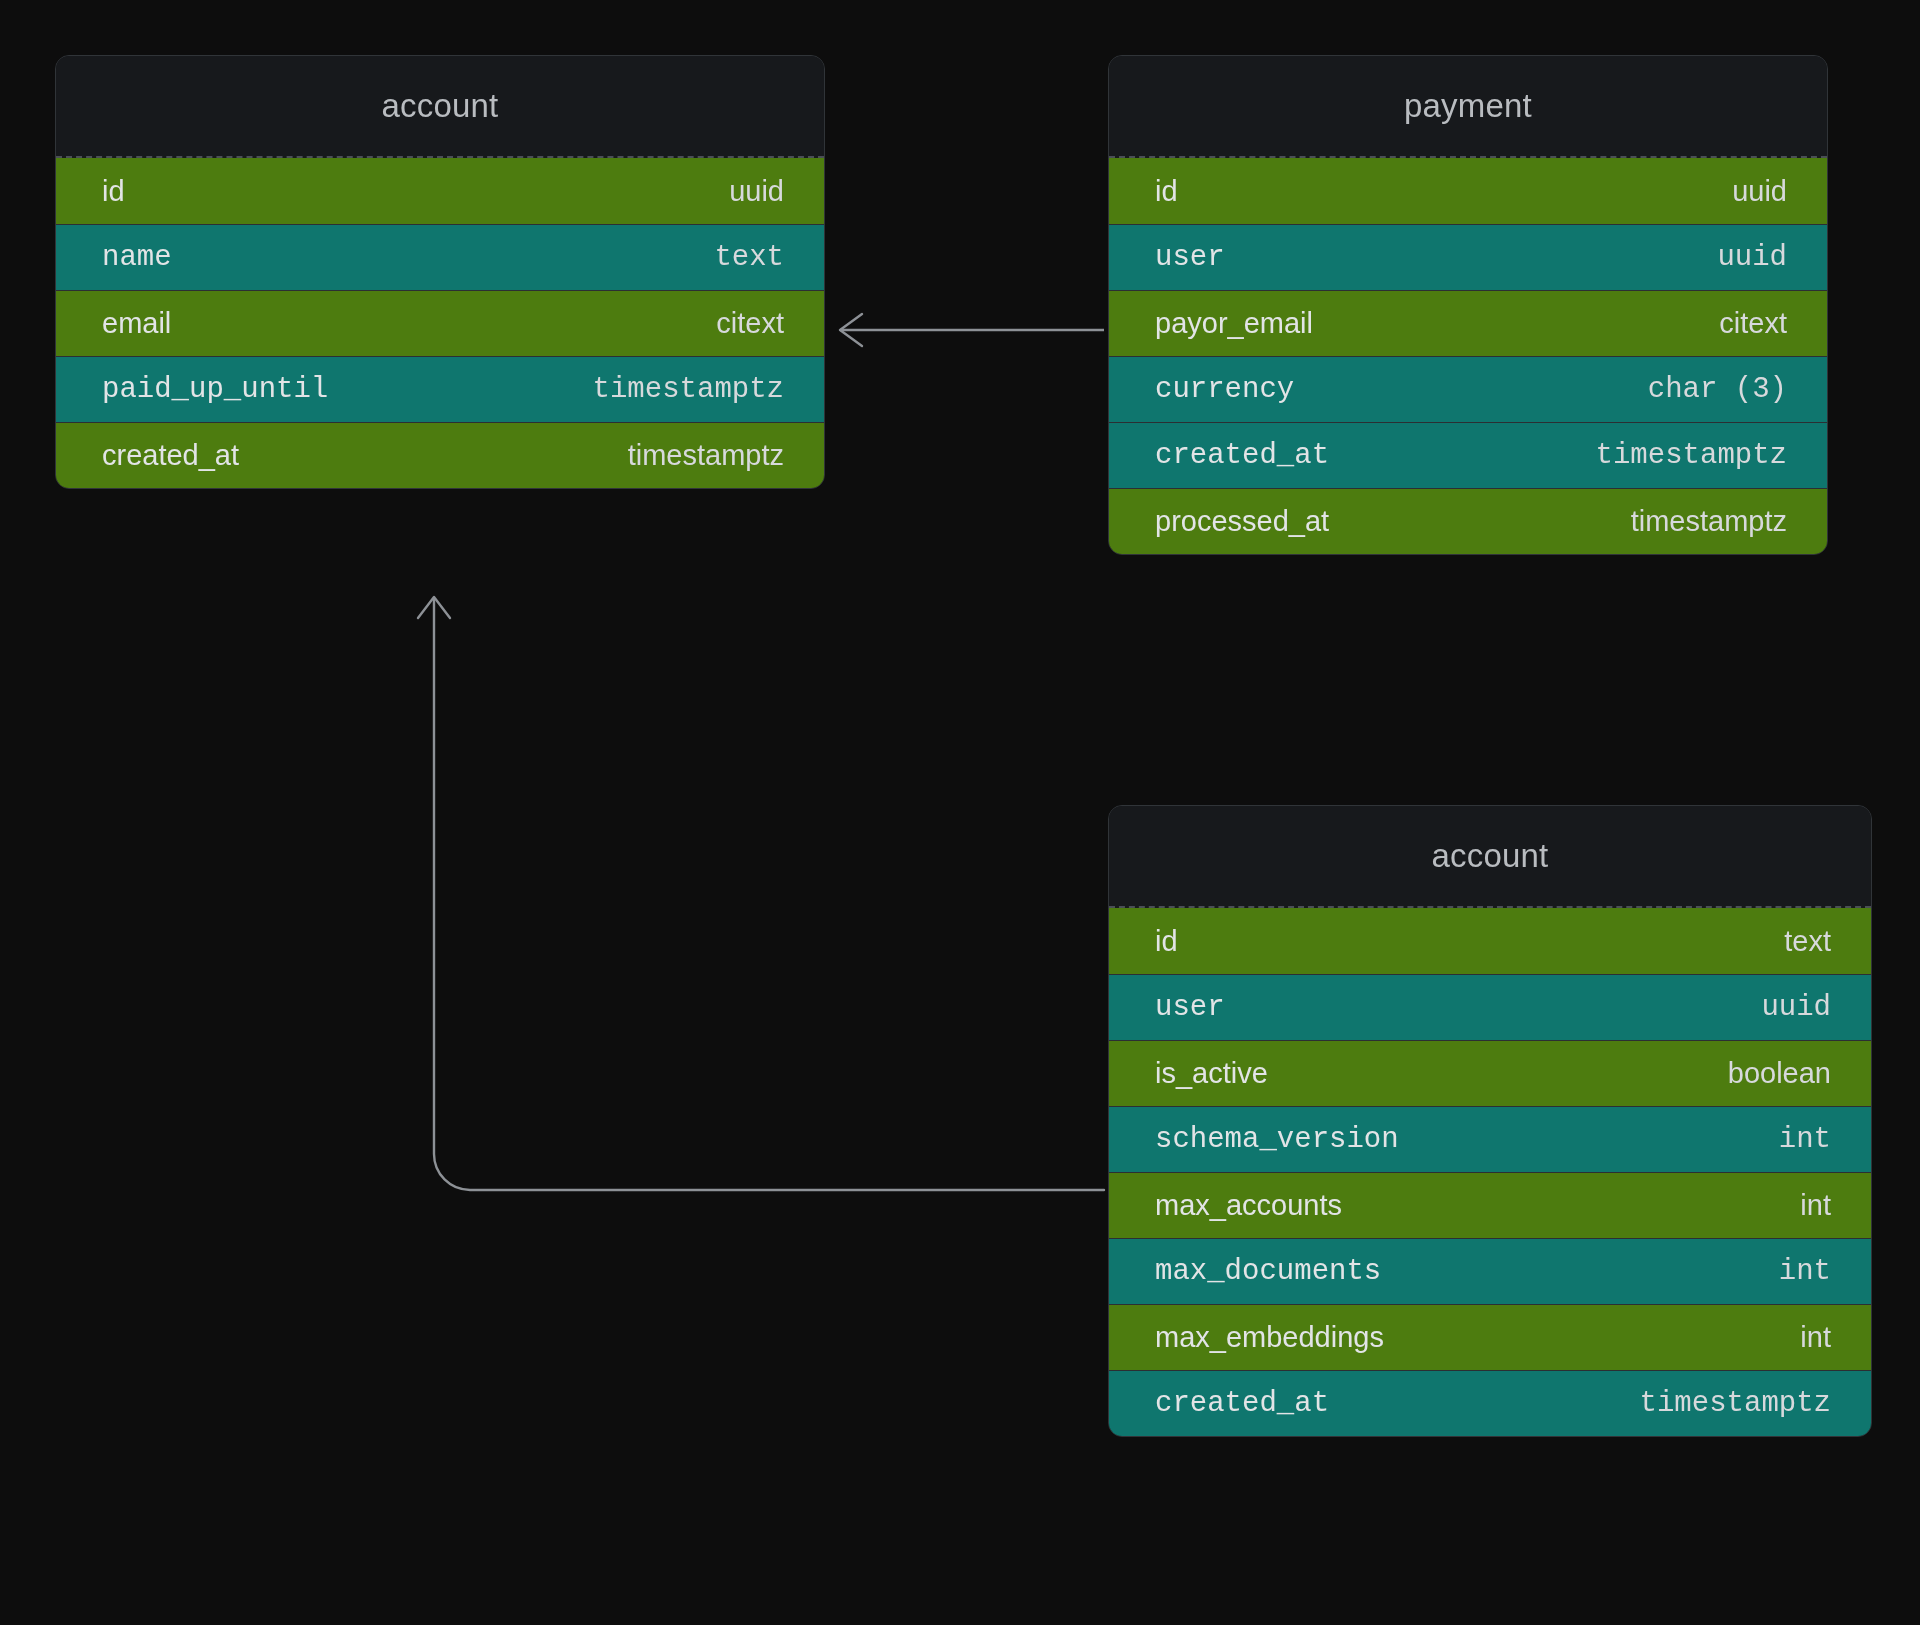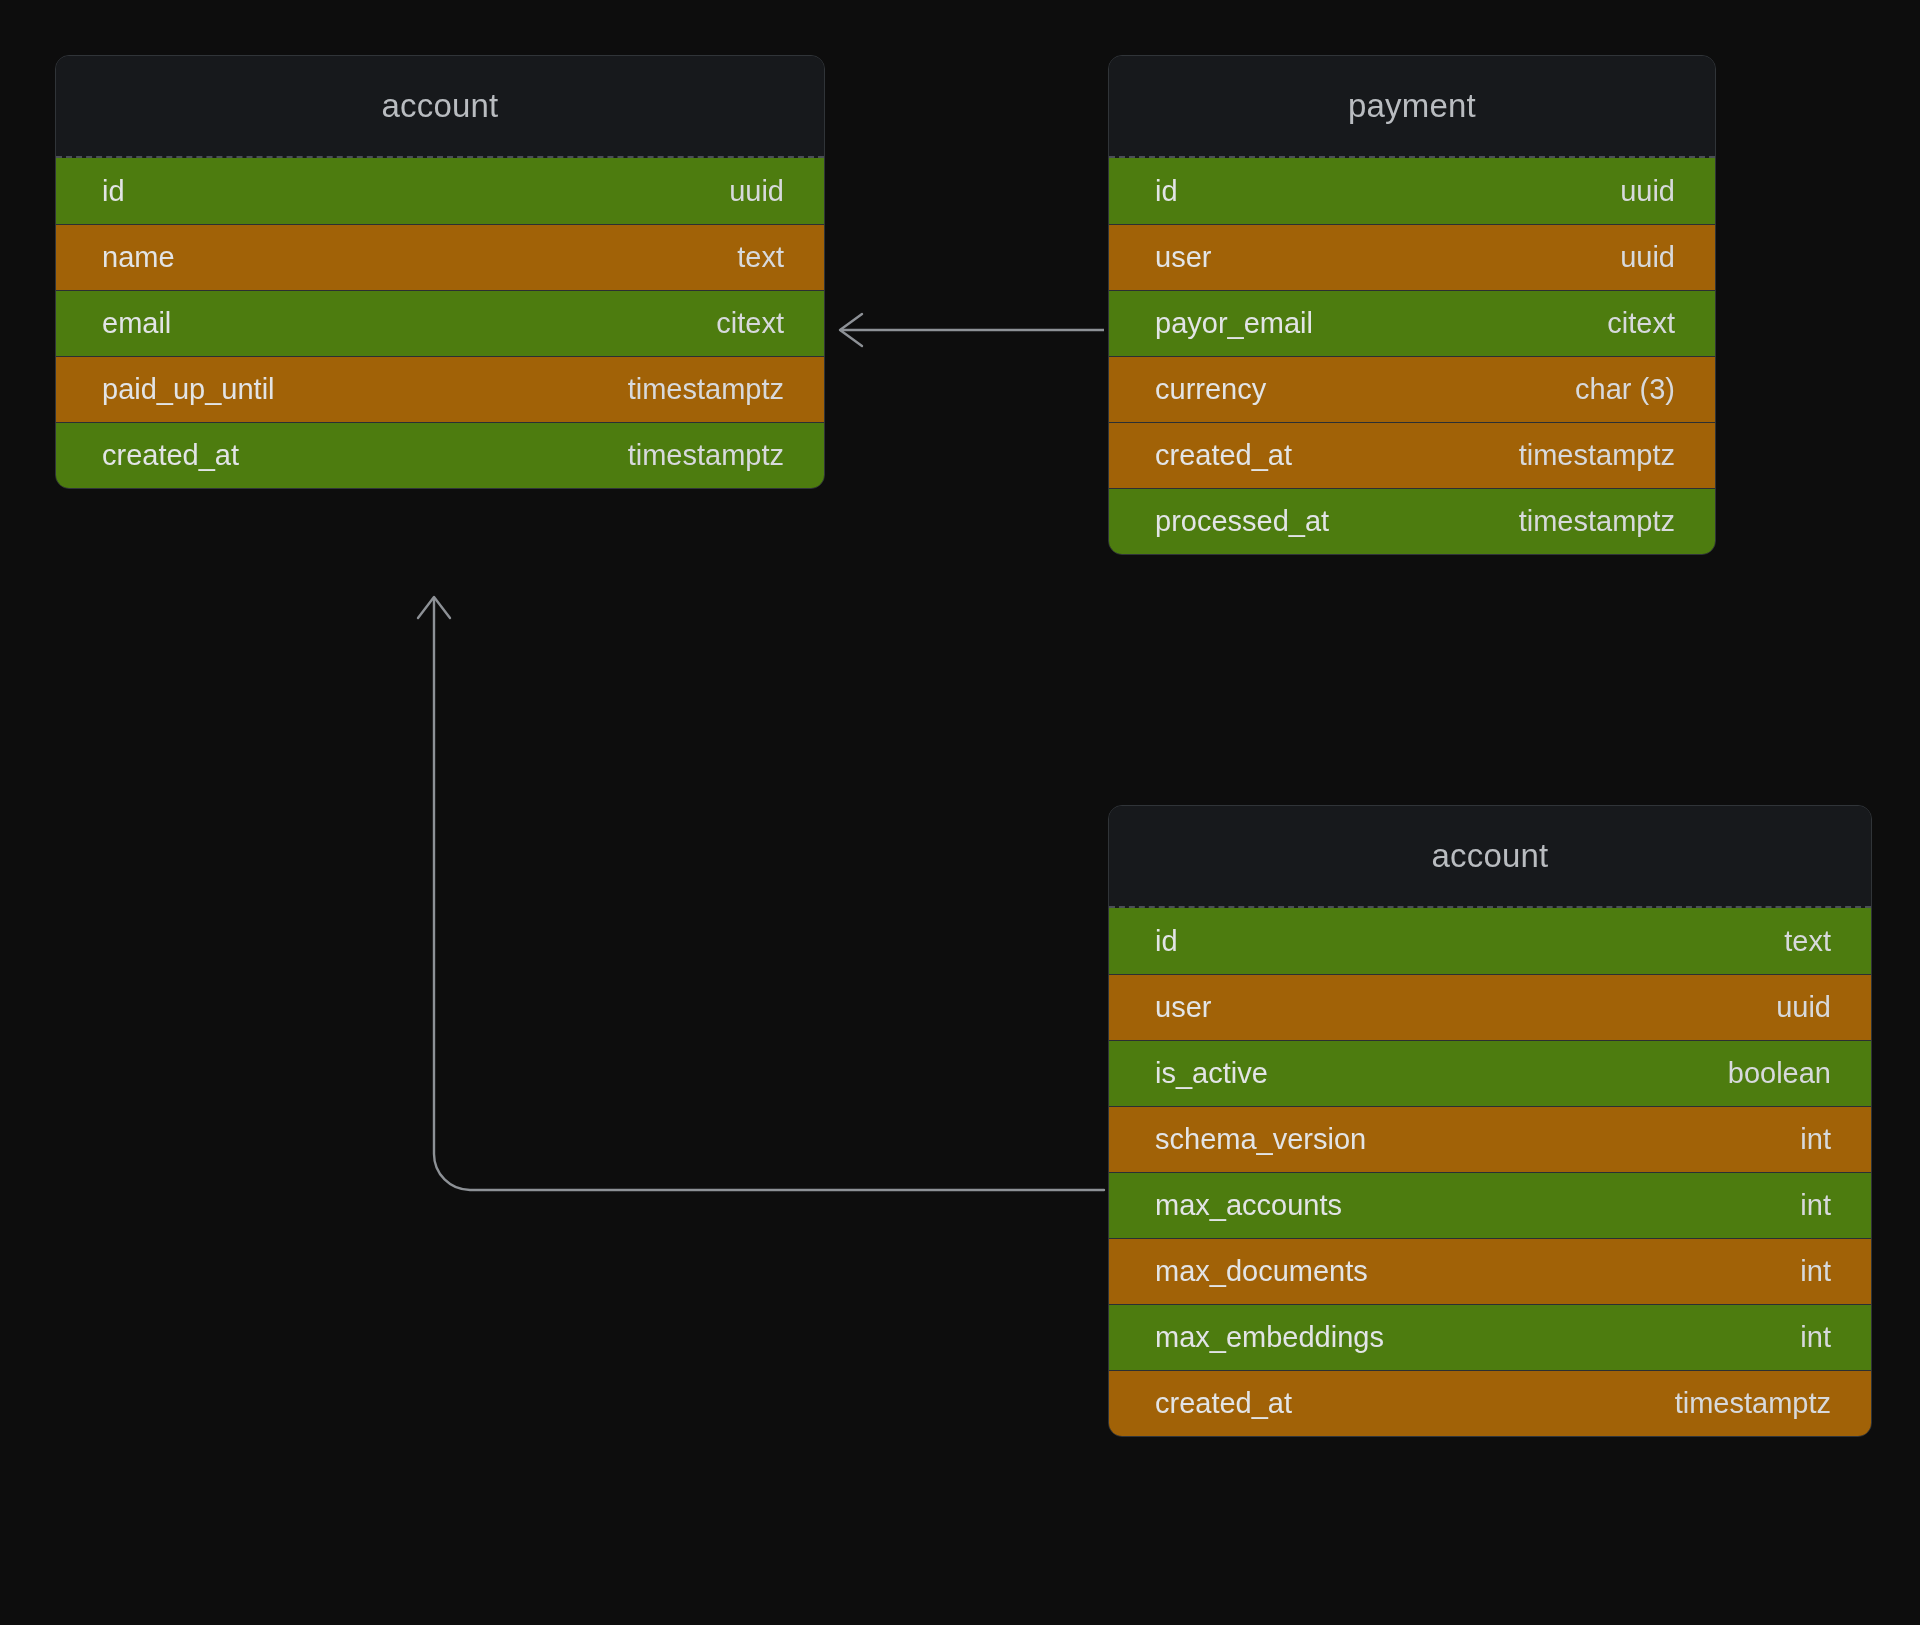--- a/index.html
+++ b/index.html
@@ -70,21 +70,22 @@
     position: relative;
     display: flex;
     align-items: center;
     justify-content: space-between;
     height: 66px;
     padding: 0 40px 0 46px;
     box-sizing: border-box;
     background: #4d7c0f;
   }
   .row.alt {
-    background: #a16207;
+    background: #0f766e;
+    font-family: Liberation Mono, monospace;
   }
   .row + .row {
     border-top: 1px solid #2b2f33;
   }
 
   .col-name {
     color: #e2e4e6;
     font-size: 29px;
     font-weight: 400;
     white-space: nowrap;
@@ -99,21 +100,21 @@
 
   
   #tbl-account {
     left: 55px;
     top: 55px;
     width: 770px;
   }
   #tbl-payment {
     left: 1108px;
     top: 55px;
-    width: 608px;
+    width: 720px;
   }
   #tbl-project {
     left: 1108px;
     top: 805px;
     width: 764px;
   }
 </style>
 </head>
 <body>
 

